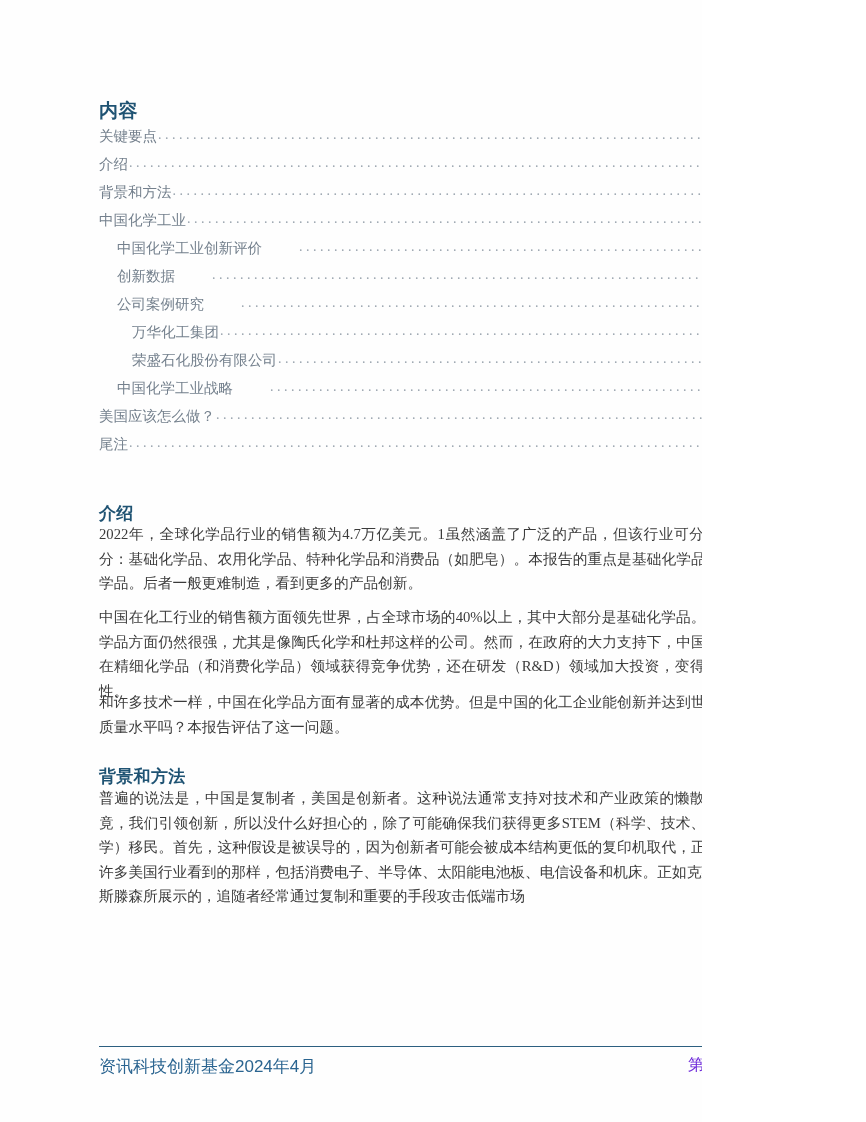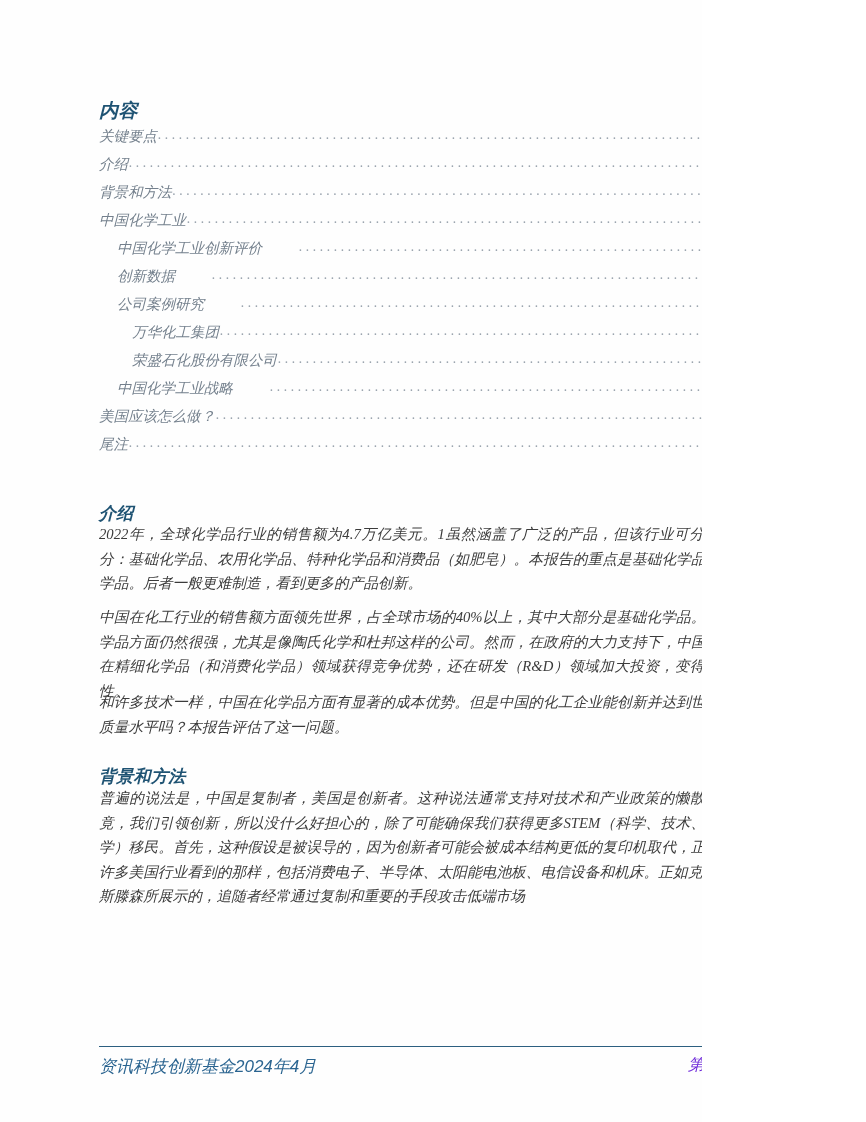--- a/index.html
+++ b/index.html
@@ -7,21 +7,20 @@
     padding: 0;
     background: #ffffff;
   }
   .page {
     position: relative;
     width: 702px;
     height: 1122px;
     background: #fefefe;
     overflow: hidden;
     font-family: "Liberation Serif", "DejaVu Serif", serif;
-    font-style: italic;
   }
 
   
   .contents-heading {
     position: absolute;
     left: 99px;
     top: 98px;
     font-family: "Liberation Sans", "DejaVu Sans", sans-serif;
     font-size: 19px;
     font-weight: bold;

